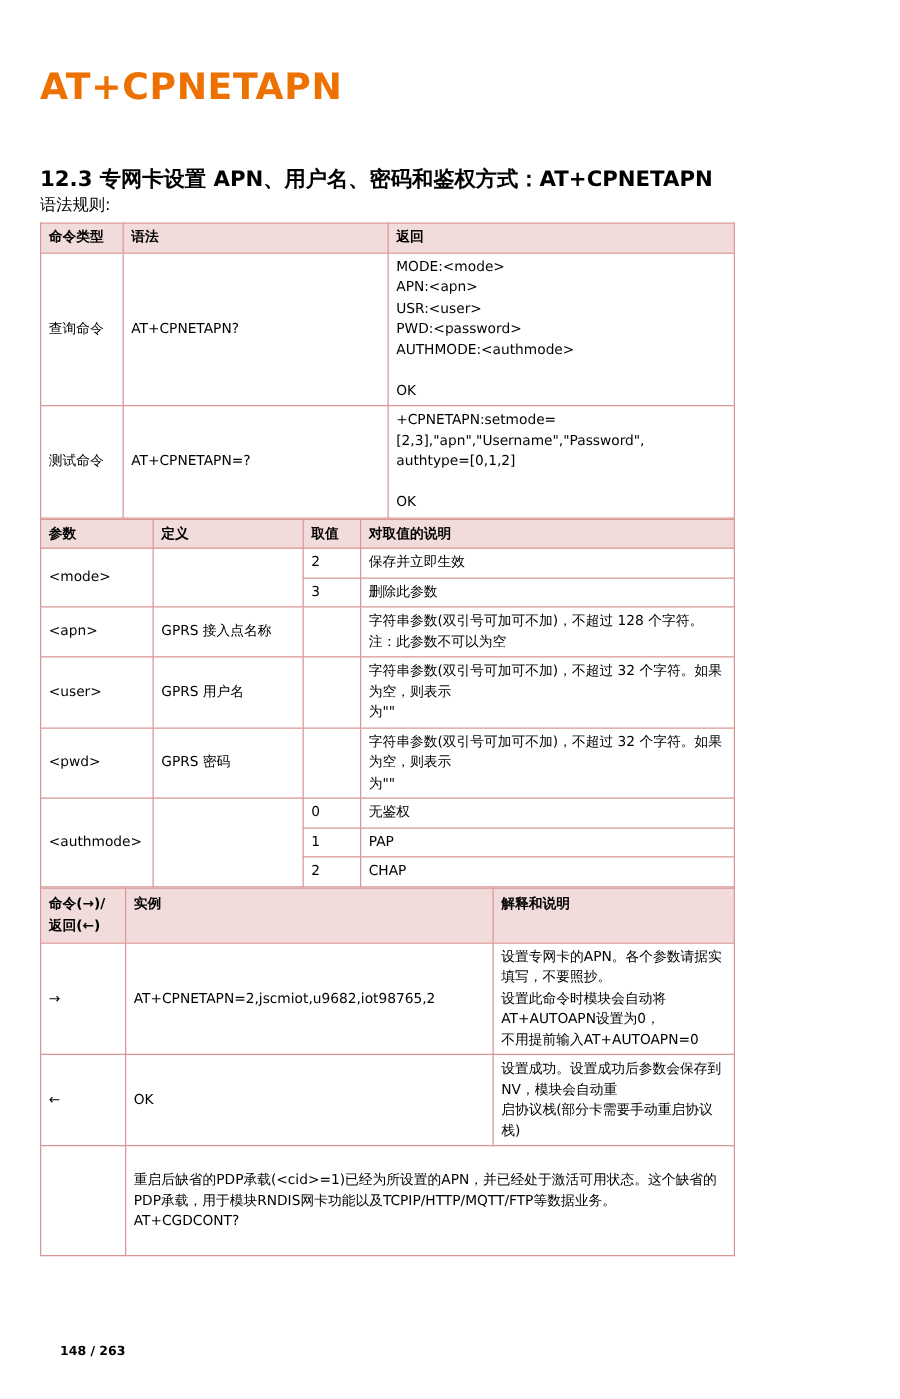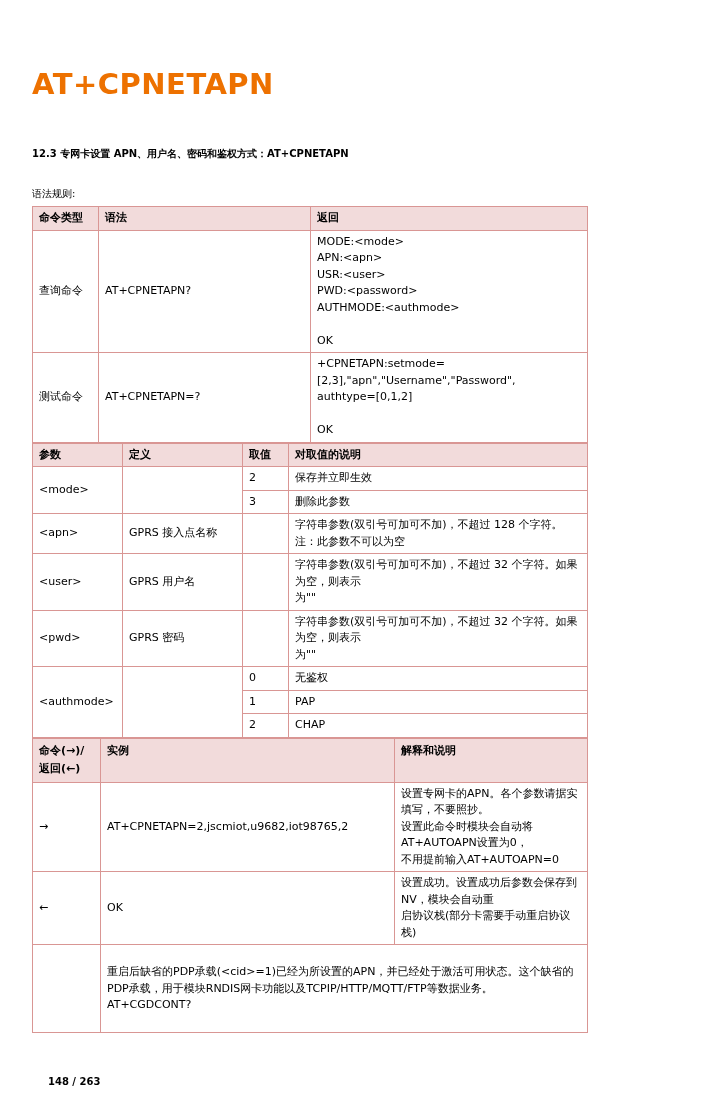--- a/index.html
+++ b/index.html
@@ -7,27 +7,27 @@
     --tbl-border:#D99694;
     --tbl-header:#F2DBDB;
   }
   *{margin:0;padding:0;box-sizing:border-box;}
   html,body{background:#fff;}
   body{
     width:720px;height:1119px;
     font-family:"DejaVu Sans","Liberation Sans",sans-serif;
     color:#000;
   }
-  .page{position:relative;width:620px;height:1119px;padding:67px 32px 0 32px;overflow:hidden;}
+  .page{position:relative;width:620px;height:1119px;padding:52px 32px 0 32px;overflow:hidden;}
   .doc-title{
     color:var(--accent);
     font-size:29px;font-weight:bold;letter-spacing:.5px;
   }
-  .section-heading{margin-top:46px;font-size:10px;font-weight:bold;}
-  .table-label{margin-top:26px;margin-bottom:5px;font-size:10px;}
+  .section-heading{margin-top:46px;font-size:17px;font-weight:bold;}
+  .table-label{margin-bottom:5px;font-size:13px;}
   table.doc-table{width:100%;border-collapse:collapse;table-layout:fixed;}
   .doc-table th,.doc-table td{
     border:1px solid var(--tbl-border);
     font-size:11px;line-height:1.5;
     padding:3px 6px;text-align:left;vertical-align:middle;
     white-space:pre-line;word-wrap:break-word;
   }
   .doc-table th{background:var(--tbl-header);font-weight:bold;}
   .code{font-size:11.5px;line-height:1.45;}
   .v-top{vertical-align:top;}

